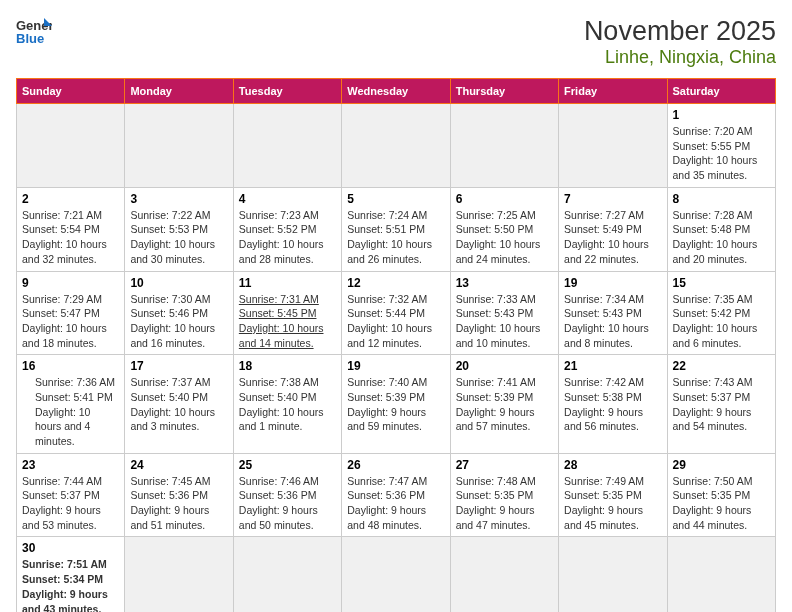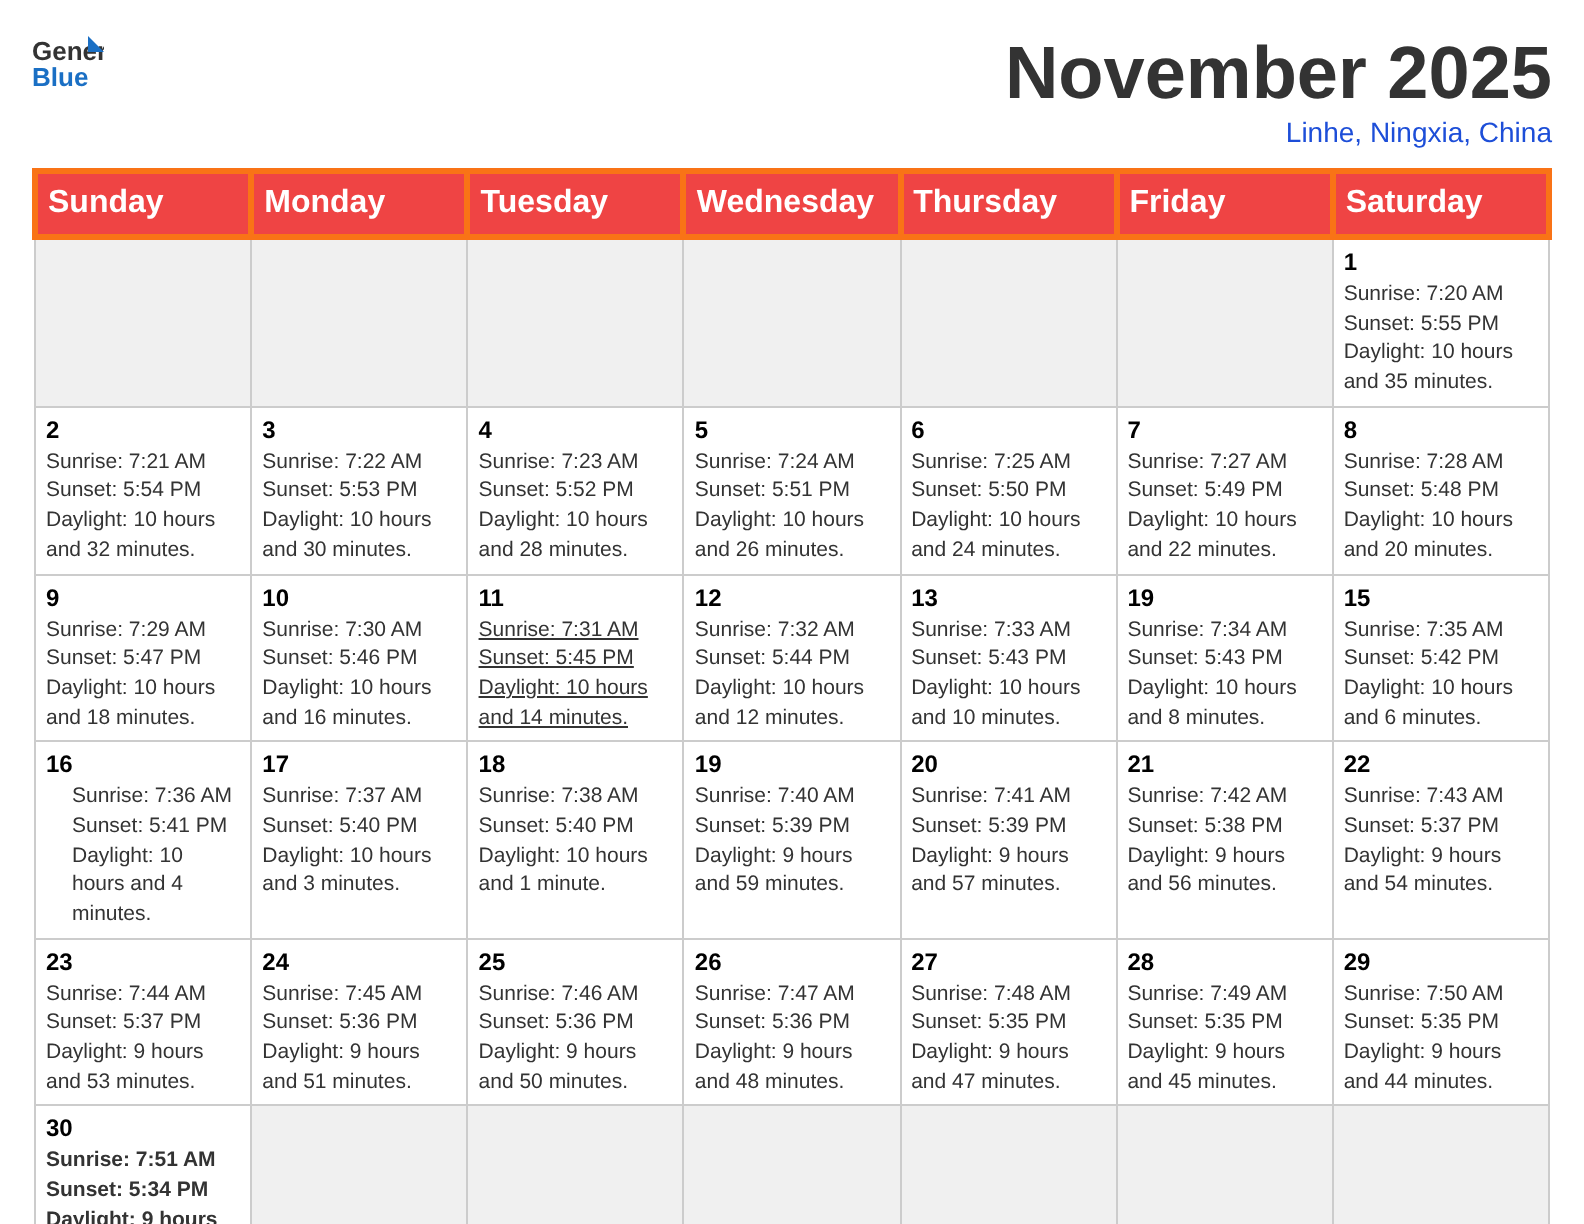--- a/index.html
+++ b/index.html
@@ -22,40 +22,40 @@
       gap: 4px;
     }
     .logo-icon {
       width: 36px;
       height: 30px;
     }
     .title-block {
       text-align: right;
     }
     .month-title {
-      font-size: 37px;
+      font-size: 27px;
       color: #333;
-      font-weight: bold;
+      font-weight: normal;
     }
     .location {
-      font-size: 14px;
-      color: #1d4ed8;
+      font-size: 18px;
+      color: #4d7c0f;
     }
     .calendar {
       width: 100%;
       border-collapse: collapse;
       font-size: 11px;
     }
     .calendar th {
-      background: #ef4444;
+      background: #be185d;
       color: #fff;
       text-align: left;
       padding: 6px 5px;
-      border: 3px solid #f97316;
-      font-size: 16px;
+      border: 1px solid #f97316;
+      font-size: 11px;
     }
     .calendar td {
       border: 1px solid #ccc;
       vertical-align: top;
       padding: 4px 5px;
       width: calc(100% / 7);
       min-height: 70px;
       background: #fff;
     }
     .calendar td.empty {

